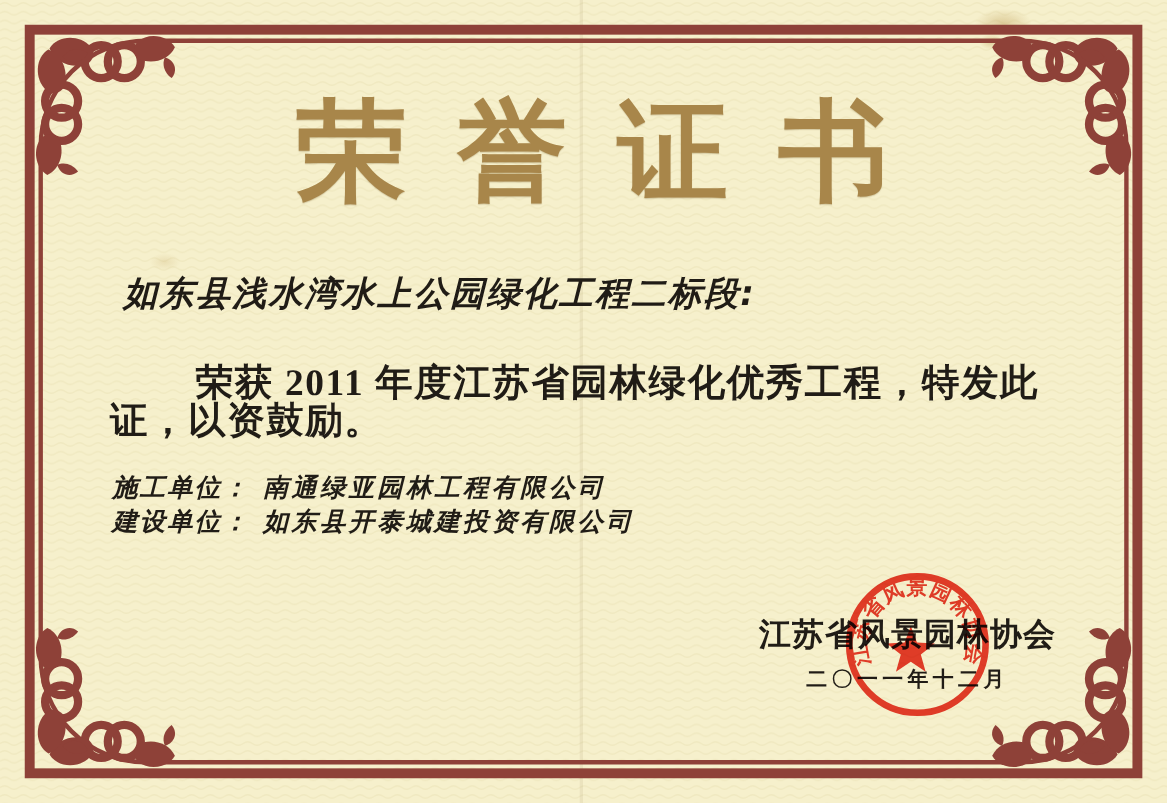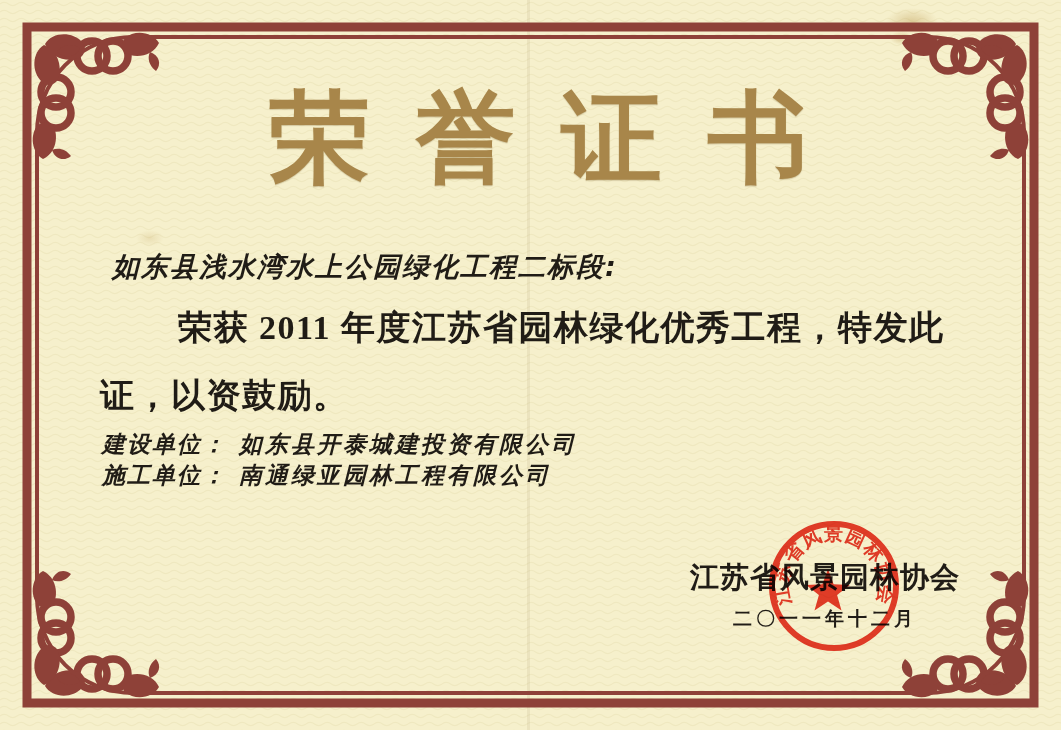--- a/index.html
+++ b/index.html
@@ -30,26 +30,26 @@
     letter-spacing:46px;color:var(--title-gold,#a8864a);
     text-shadow:0 1px 1px rgba(110,82,30,.25);
     font-family:"Liberation Serif","DejaVu Serif",serif;
   }
   .hand{
     font-family:"DejaVu Sans","Liberation Sans",sans-serif;
     font-style:italic;font-weight:700;
   }
   .recipient{
     position:absolute;left:112px;top:246px;
-    font-size:27px;line-height:42px;letter-spacing:2px;white-space:nowrap;
+    font-size:31px;line-height:42px;letter-spacing:2px;white-space:nowrap;
   }
   .body-line{position:absolute;left:100px;font-size:34px;line-height:40px;
     letter-spacing:1.5px;white-space:nowrap;font-weight:600;}
-  .body-line.l1{top:308px;padding-left:78px;}
-  .body-line.l2{top:376px;}
+  .body-line.l1{top:329px;padding-left:78px;}
+  .body-line.l2{top:364px;}
   .units{position:absolute;left:102px;top:429px;}
   .unit-line{height:31px;font-size:23px;line-height:31px;white-space:nowrap;}
   .unit-label{letter-spacing:2px;font-weight:800;}
   .unit-value{letter-spacing:3px;margin-left:12px;}
   .issuer-block{
     position:absolute;left:660px;top:556px;width:330px;text-align:center;
     font-weight:600;
   }
   .issuer-name{font-size:29px;line-height:42px;letter-spacing:1px;white-space:nowrap;}
   .issue-date{font-size:19px;line-height:42px;letter-spacing:4px;white-space:nowrap;}
@@ -112,24 +112,24 @@
 
     <div class="title">荣誉证书</div>
 
     <div class="recipient hand">如东县浅水湾水上公园绿化工程二标段:</div>
 
     <div class="body-line l1">荣获 2011 年度江苏省园林绿化优秀工程，特发此</div>
     <div class="body-line l2">证，以资鼓励。</div>
 
     <div class="units hand">
       <div class="unit-line">
-        <span class="unit-label">建设单位：</span><span class="unit-value">如东县开泰城建投资有限公司</span>
+        <span class="unit-label">施工单位：</span><span class="unit-value">南通绿亚园林工程有限公司</span>
       </div>
       <div class="unit-line">
-        <span class="unit-label">施工单位：</span><span class="unit-value">南通绿亚园林工程有限公司</span>
+        <span class="unit-label">建设单位：</span><span class="unit-value">如东县开泰城建投资有限公司</span>
       </div>
     </div>
 
     <div class="issuer-block">
       <div class="issuer-name">江苏省风景园林协会</div>
       <div class="issue-date">二〇一一年十二月</div>
     </div>
 
     <svg class="seal" width="180" height="180" viewBox="0 0 180 180">
       <circle class="seal-ring" cx="90" cy="90" r="62"></circle>

